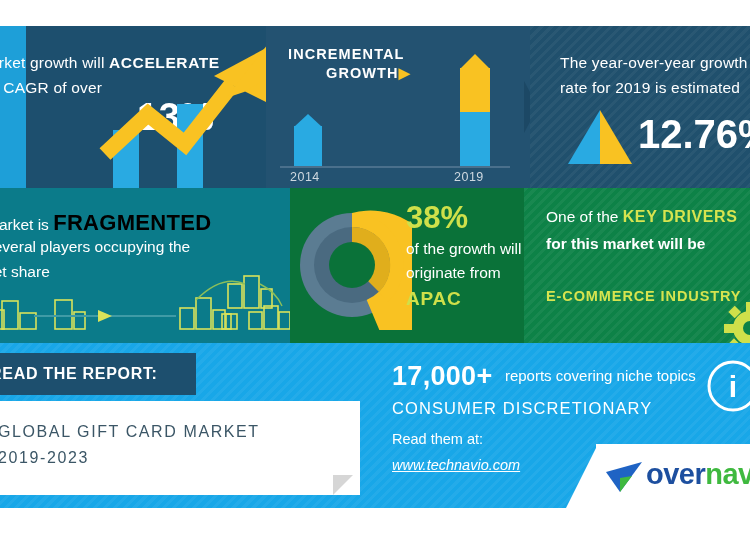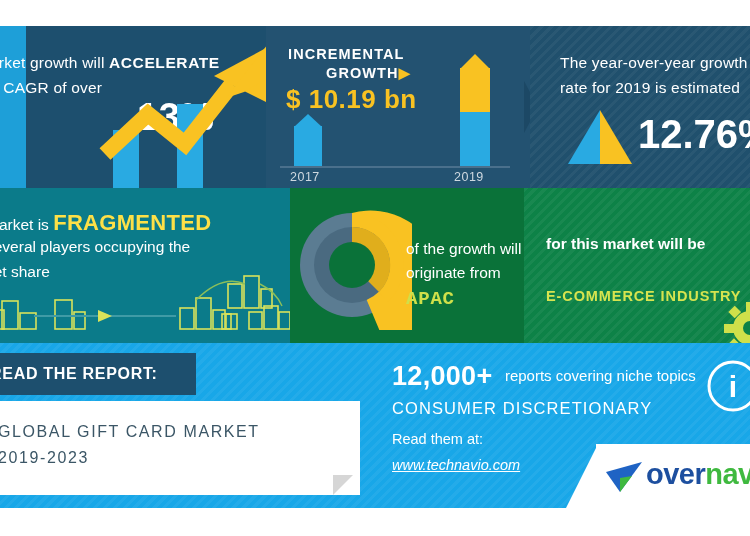--- a/index.html
+++ b/index.html
@@ -47,21 +47,21 @@
   
   #row2{left:0;top:188px;width:750px;height:155px;}
   #r2a{left:0;top:0;width:290px;height:155px;background:#0b7b8a;}
   #r2b{left:290px;top:0;width:234px;height:155px;background:#0a7239;}
   #r2c{left:524px;top:0;width:226px;height:155px;
        background:
          repeating-linear-gradient(135deg,rgba(255,255,255,.05) 0 3px,rgba(0,0,0,0) 3px 7px),
          #0d8247;}
 
   .r2-line{color:#ffffff;font-size:15.5px;}
-  .frag{color:#fde047;font-weight:bold;font-size:22px;letter-spacing:.3px;}
+  .frag{color:#000000;font-weight:bold;font-size:22px;letter-spacing:.3px;}
   .p38{color:#cfe04a;font-weight:bold;font-size:31px;}
   .apac{color:#cfe04a;font-weight:bold;font-size:19px;letter-spacing:.8px;}
   .kd{color:#d7e44f;font-weight:bold;font-size:16px;letter-spacing:.6px;}
   .kd2{color:#d7e44f;font-weight:bold;font-size:14.5px;letter-spacing:.9px;}
 
   
   #row3{left:0;top:343px;width:750px;height:165px;background:#18a7e8;}
   #row3 .tile{position:absolute;left:0;top:0;width:750px;height:165px;
      background:repeating-linear-gradient(135deg,rgba(255,255,255,.05) 0 3px,rgba(0,0,0,0) 3px 7px);}
   #footcut{position:absolute;right:0;top:150px;width:0;height:0;
@@ -110,35 +110,34 @@
       <svg width="266" height="162" style="position:absolute;left:0;top:0;">
         <polyline points="105,128 148,88 185,118 232,58" fill="none" stroke="#f9c222" stroke-width="16" stroke-linejoin="miter" stroke-linecap="butt"></polyline>
         <polygon points="266,22 266,76 214,50" fill="#f9c222"></polygon>
         <polygon points="226,72 268,18 268,52 244,66" fill="#f9c222"></polygon>
       </svg>
     </div>
 
     <div class="panel" id="r1b">
       <div class="txt ig-title" style="left:22px;top:20px;">INCREMENTAL</div>
       <div class="txt ig-title" style="left:60px;top:39px;"><span>GROWTH</span><span style="color:#f9c222;">▶</span></div>
-      <div class="txt ig-val" style="left:20px;top:58px;">$ 10.19  bn</div>
 
       <div class="abar" style="left:28px;top:88px;width:28px;height:52px;">
         <div class="body" style="height:40px;background:#29aae2;"></div>
         <div class="head" style="border-left:14px solid transparent;border-right:14px solid transparent;border-bottom:13px solid #29aae2;"></div>
       </div>
 
       <div class="abar" style="left:194px;top:28px;width:30px;height:112px;">
         <div class="body" style="height:54px;background:#29aae2;"></div>
         <div class="body" style="height:100px;bottom:54px;background:#f9c222;height:44px;"></div>
         <div class="head" style="border-left:15px solid transparent;border-right:15px solid transparent;border-bottom:15px solid #f9c222;"></div>
       </div>
 
       <div class="axis" style="left:14px;top:140px;width:230px;"></div>
-      <div class="txt yr" style="left:24px;top:144px;">2017</div>
+      <div class="txt yr" style="left:24px;top:144px;">2014</div>
       <div class="txt yr" style="left:188px;top:144px;">2019</div>
     </div>
 
     <div class="panel" id="notch"></div>
 
     <div class="panel" id="r1c">
       <div class="txt r1-line" style="left:30px;top:28px;">The year-over-year growth</div>
       <div class="txt r1-line" style="left:30px;top:53px;">rate for 2019 is estimated</div>
       <svg width="72" height="58" style="position:absolute;left:34px;top:82px;">
         <polygon points="36,2 36,56 4,56" fill="#29aae2"></polygon>
@@ -187,26 +186,28 @@
 
     <div class="panel" id="r2b">
       <svg width="120" height="130" style="position:absolute;left:2px;top:12px;">
         <circle cx="60" cy="65" r="52" fill="#5b7c92"></circle>
         <path d="M60 65 L60 13 A52 52 0 0 1 97 153 Z" fill="#f9c222" transform="rotate(0 60 65)"></path>
         <path d="M60 65 L60 13 A52 52 0 0 1 96 102 Z" fill="#f9c222"></path>
         <circle cx="60" cy="65" r="38" fill="#4a6a80"></circle>
         <path d="M60 65 L60 27 A38 38 0 0 1 87 92 Z" fill="#e0ae1c"></path>
         <circle cx="60" cy="65" r="23" fill="#0a7239"></circle>
       </svg>
+      <div class="txt p38" style="left:116px;top:12px;">38%</div>
       <div class="txt r2-line" style="left:116px;top:52px;">of the growth will</div>
       <div class="txt r2-line" style="left:116px;top:76px;">originate from</div>
-      <div class="txt apac" style="left:116px;top:100px;font-family:Liberation Mono, monospace;">APAC</div>
+      <div class="txt apac" style="left:116px;top:100px;">APAC</div>
     </div>
 
     <div class="panel" id="r2c">
+      <div class="txt" style="left:22px;top:20px;"><span class="r2-line">One of the </span><span class="kd">KEY DRIVERS</span></div>
       <div class="txt r2-line" style="left:22px;top:47px;font-weight:bold;">for this market will be</div>
       <div class="txt kd2" style="left:22px;top:100px;">E-COMMERCE INDUSTRY</div>
       <svg width="56" height="56" style="position:absolute;left:198px;top:110px;">
         <g fill="#cfe04a">
           <circle cx="28" cy="30" r="17"></circle>
           <rect x="24" y="4" width="9" height="10"></rect>
           <rect x="24" y="46" width="9" height="10"></rect>
           <rect x="2" y="26" width="10" height="9"></rect>
           <rect x="44" y="26" width="10" height="9"></rect>
           <rect x="8" y="10" width="9" height="9" transform="rotate(-45 12 14)"></rect>
@@ -227,21 +228,21 @@
       <div class="txt read-t" style="left:-10px;top:12px;">READ THE REPORT:</div>
     </div>
 
     <div class="panel" id="card">
       <div class="txt card-t" style="left:6px;top:22px;">GLOBAL GIFT CARD MARKET</div>
       <div class="txt card-t" style="left:6px;top:48px;">2019-2023</div>
       <div id="cardfold"></div>
     </div>
 
     <div class="txt" style="left:392px;top:18px;">
-      <span class="k17">12,000+</span>
+      <span class="k17">17,000+</span>
       <span class="rep" style="position:relative;top:-4px;padding-left:8px;">reports covering niche topics</span>
     </div>
     <div class="txt cons" style="left:392px;top:56px;">CONSUMER DISCRETIONARY</div>
     <div class="txt rdat" style="left:392px;top:88px;">Read them at:</div>
     <a class="txt url" href="#" style="left:392px;top:114px;">www.technavio.com</a>
 
     <svg width="54" height="54" style="position:absolute;left:706px;top:16px;">
       <circle cx="27" cy="27" r="24" fill="none" stroke="#ffffff" stroke-width="3"></circle>
       <text x="27" y="38" text-anchor="middle" fill="#ffffff" font-size="30" font-family="Liberation Sans, sans-serif" font-weight="bold">i</text>
     </svg>

